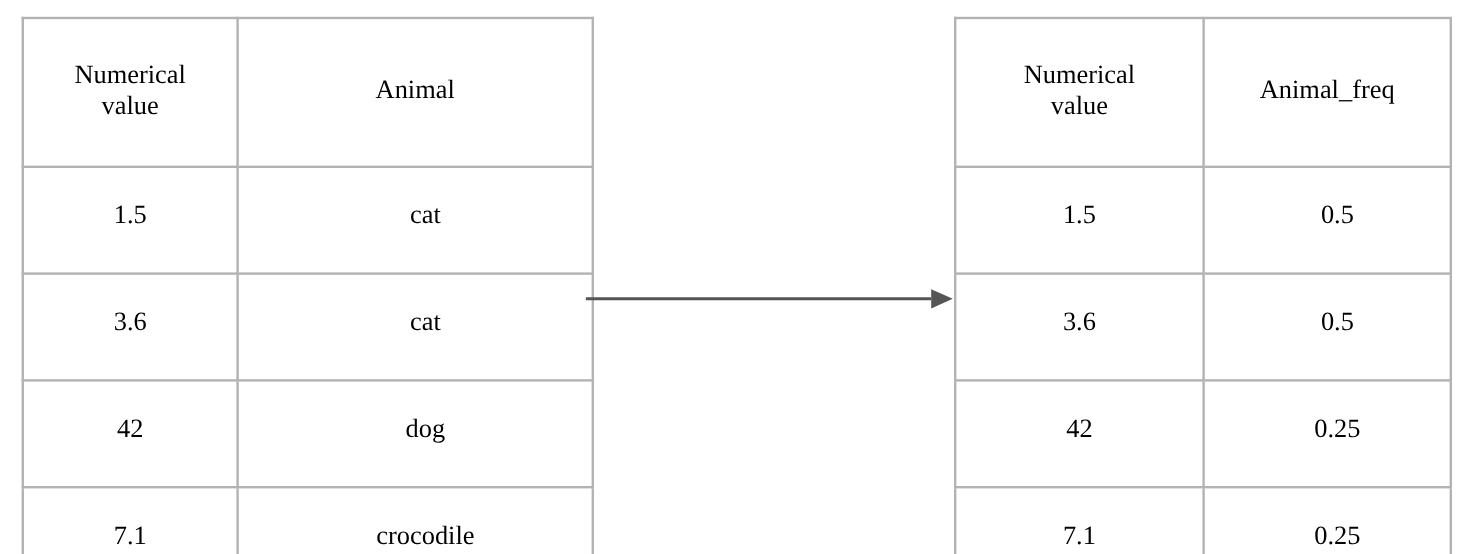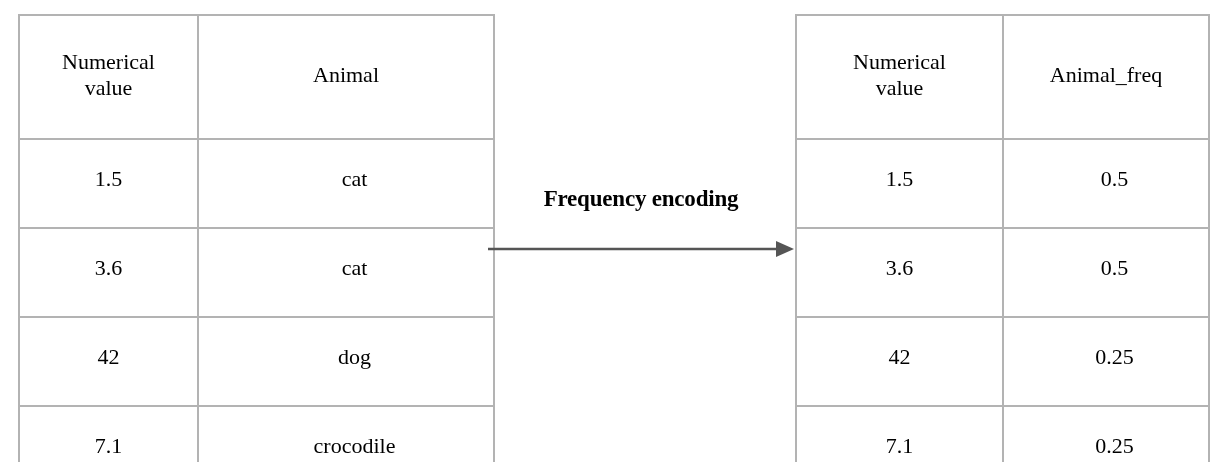--- a/index.html
+++ b/index.html
@@ -127,21 +127,20 @@
         <td class="cell-left">dog</td>
       </tr>
       <tr class="data-row">
         <td class="cell-center">7.1</td>
         <td class="cell-left">crocodile</td>
       </tr>
     </tbody>
   </table>
 
   <div class="transform-group">
-    <div class="transform-label">Frequency encoding</div>
     <svg class="transform-arrow" viewBox="0 0 306 26">
       <line x1="0" y1="13" x2="288" y2="13" stroke="#555555" stroke-width="2.4"></line>
       <polygon points="288,5 306,13 288,21" fill="#555555"></polygon>
     </svg>
   </div>
 
   <table class="data-table" id="table-result">
     <colgroup>
         <col class="c1">
         <col class="c2">

